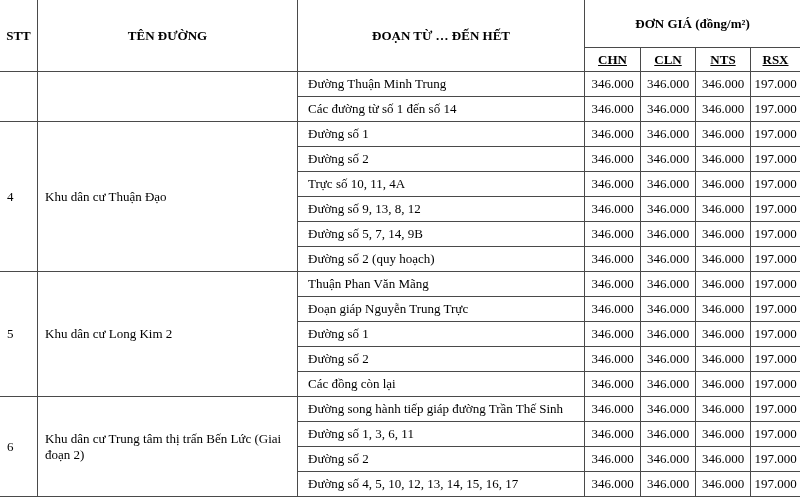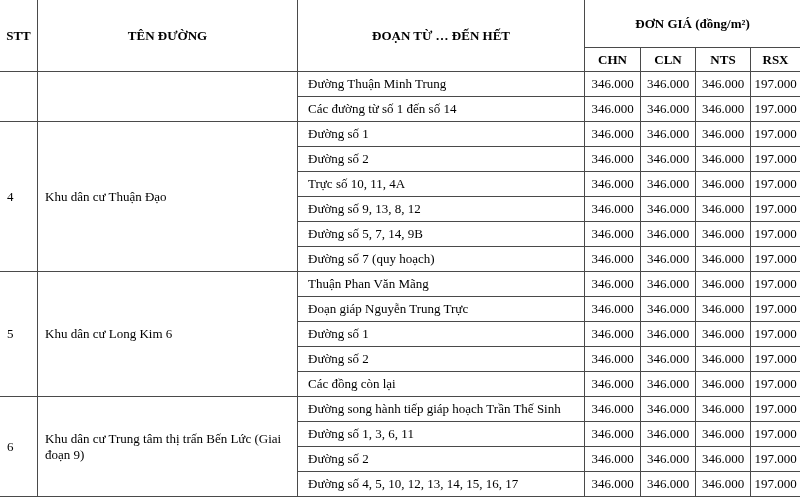--- a/index.html
+++ b/index.html
@@ -1,21 +1,21 @@
 <!DOCTYPE html>
 <html><head>
   <meta charset="utf-8">
   <style>
     html, body { margin: 0; padding: 0; background: #ffffff; }
     body { width: 800px; height: 501px; overflow: hidden; font-family: "Liberation Serif", serif; color: #000; }
     table { border-collapse: collapse; table-layout: fixed; width: 801px; margin-left: -1px; margin-top: -1px; font-size: 13px; padding-left: 34px; }
     td, th { border: 1px solid #4a4a4a; padding: 0 6px; height: 24px; vertical-align: middle; overflow: hidden; white-space: nowrap; }
     th { font-weight: bold; text-align: center; font-size: 13px; }
     th.h-top { height: 47px; }
-    th.h-sub { height: 23px; }
+    th.h-sub { height: 23px; text-decoration: underline; }
     td.stt { text-align: left; padding-left: 7px; }
     td.ten { white-space: normal; line-height: 16px; padding-left: 7px; padding-right: 6px; }
     td.doan { padding-left: 10px; }
     td.num { text-align: center; padding: 0 2px; }
   </style>
 </head>
 <body>
 
 <table>
   <colgroup>
@@ -89,29 +89,29 @@
         <td class="num">197.000</td>
       </tr>
       <tr>
         <td class="doan">Đường số 5, 7, 14, 9B</td>
         <td class="num">346.000</td>
         <td class="num">346.000</td>
         <td class="num">346.000</td>
         <td class="num">197.000</td>
       </tr>
       <tr>
-        <td class="doan">Đường số 7 (quy hoạch)</td>
+        <td class="doan">Đường số 2 (quy hoạch)</td>
         <td class="num">346.000</td>
         <td class="num">346.000</td>
         <td class="num">346.000</td>
         <td class="num">197.000</td>
       </tr>
       <tr>
         <td class="stt" rowspan="5">5</td>
-        <td class="ten" rowspan="5">Khu dân cư Long Kim 6</td>
+        <td class="ten" rowspan="5">Khu dân cư Long Kim 2</td>
         <td class="doan">Thuận Phan Văn Mãng</td>
         <td class="num">346.000</td>
         <td class="num">346.000</td>
         <td class="num">346.000</td>
         <td class="num">197.000</td>
       </tr>
       <tr>
         <td class="doan">Đoạn giáp Nguyễn Trung Trực</td>
         <td class="num">346.000</td>
         <td class="num">346.000</td>
@@ -134,22 +134,22 @@
       </tr>
       <tr>
         <td class="doan">Các đồng còn lại</td>
         <td class="num">346.000</td>
         <td class="num">346.000</td>
         <td class="num">346.000</td>
         <td class="num">197.000</td>
       </tr>
       <tr>
         <td class="stt" rowspan="4">6</td>
-        <td class="ten" rowspan="4">Khu dân cư Trung tâm thị trấn Bến Lức (Giai đoạn 9)</td>
-        <td class="doan">Đường song hành tiếp giáp hoạch Trần Thế Sinh</td>
+        <td class="ten" rowspan="4">Khu dân cư Trung tâm thị trấn Bến Lức (Giai đoạn 2)</td>
+        <td class="doan">Đường song hành tiếp giáp đường Trần Thế Sinh</td>
         <td class="num">346.000</td>
         <td class="num">346.000</td>
         <td class="num">346.000</td>
         <td class="num">197.000</td>
       </tr>
       <tr>
         <td class="doan">Đường số 1, 3, 6, 11</td>
         <td class="num">346.000</td>
         <td class="num">346.000</td>
         <td class="num">346.000</td>

